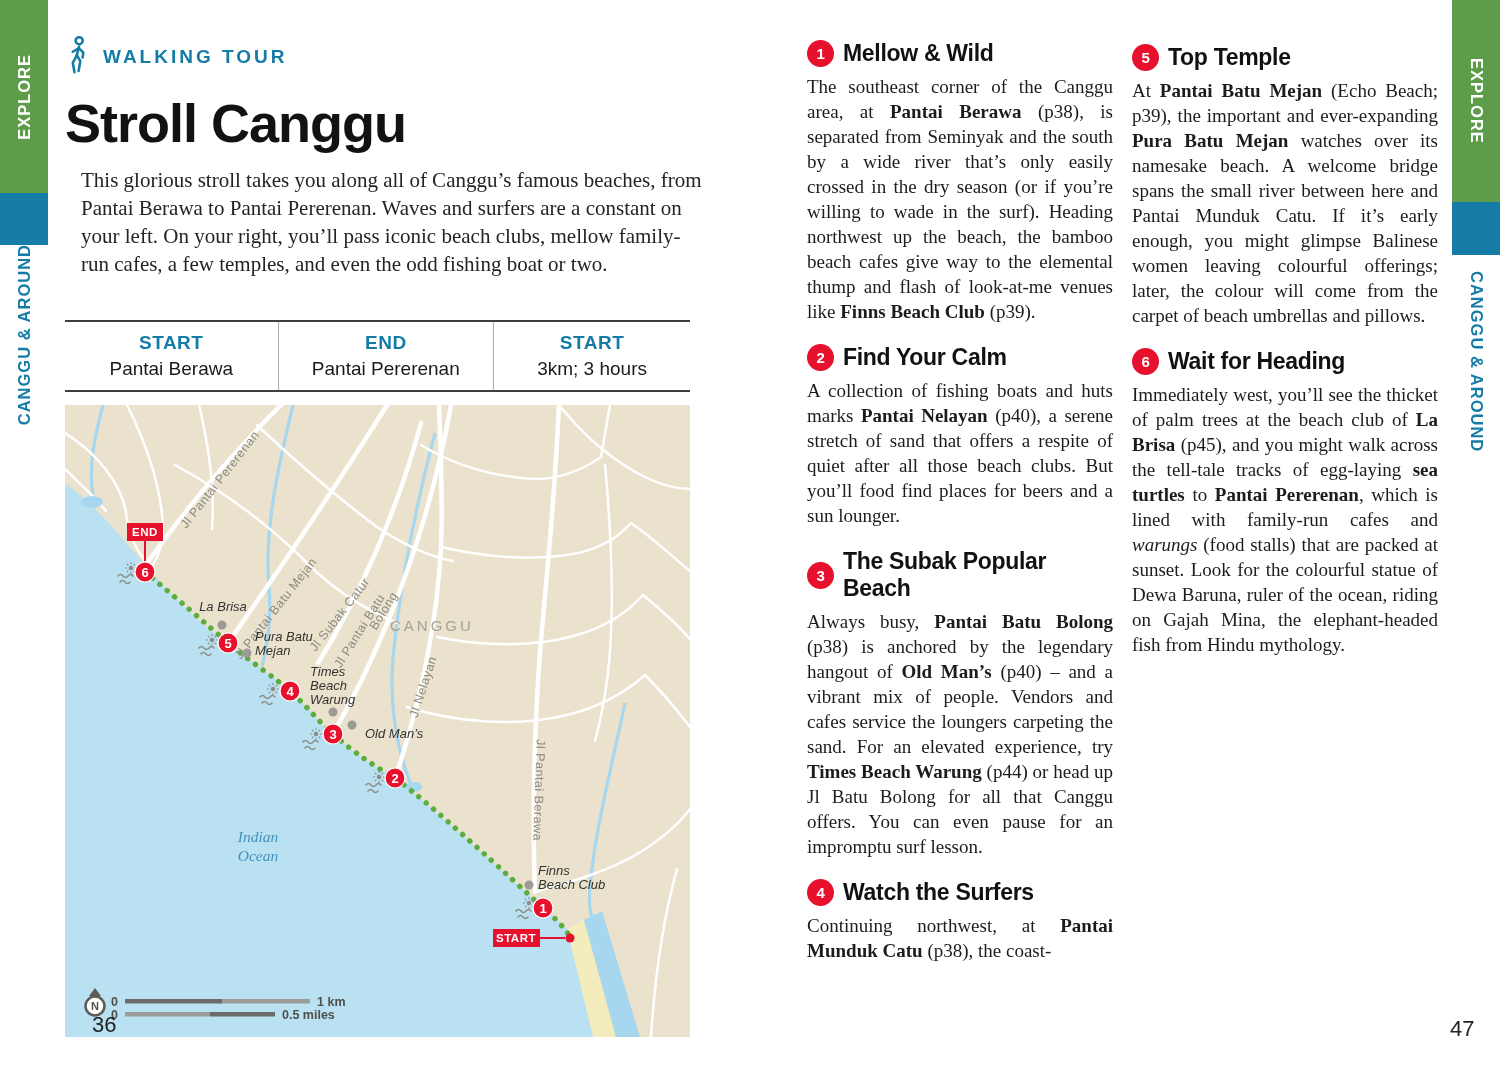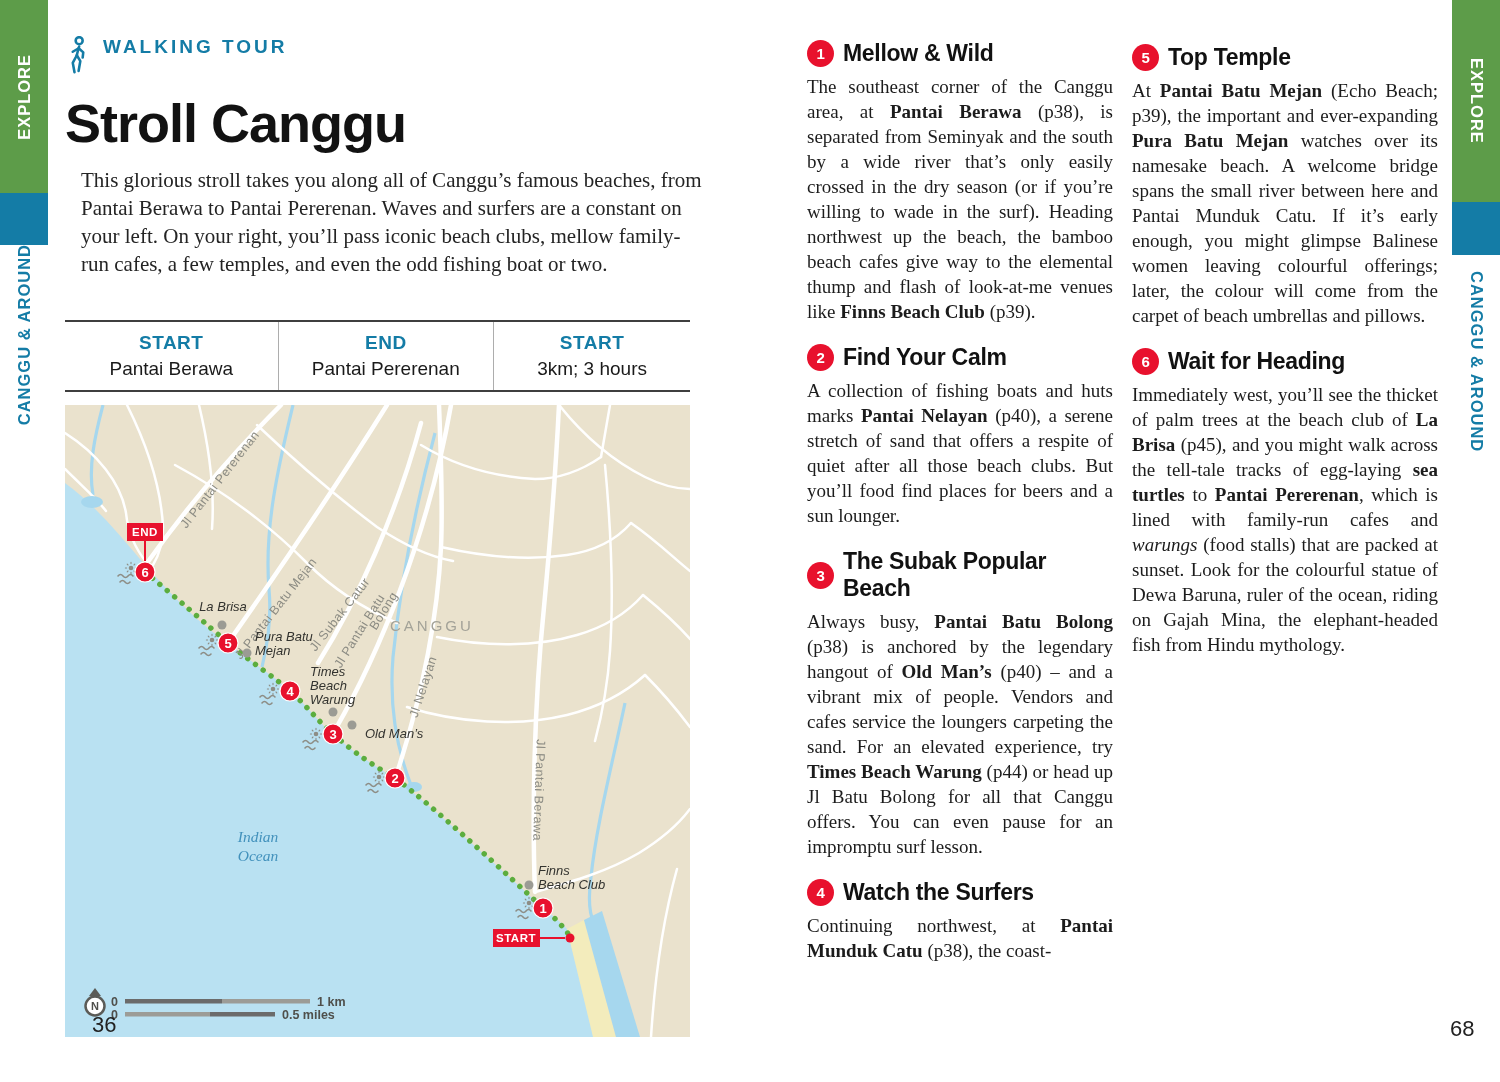--- a/index.html
+++ b/index.html
@@ -16,21 +16,21 @@
   .vbar.green{background:var(--brand-green)}
   .vbar.teal{background:var(--accent-teal)}
   .vtext{font-weight:bold;font-size:16.5px;letter-spacing:1px;white-space:nowrap}
   .vtext.up{writing-mode:vertical-rl;transform:rotate(180deg)}
   .vtext.down{writing-mode:vertical-rl}
   .vtext.white{color:#fff}
   .vtext.teal{color:var(--accent-teal)}
   .vsection{position:absolute;display:flex;align-items:center;justify-content:center;width:48px}
   
   #page-left{position:absolute;left:65px;top:0;width:625px;height:1082px}
-  .kicker{position:absolute;left:0;top:36px;display:flex;align-items:flex-start;gap:12px}
+  .kicker{position:absolute;left:0;top:36px;display:flex;align-items:center;gap:12px}
   .kicker .ktext{color:var(--accent-teal);font-weight:bold;font-size:19px;letter-spacing:3px}
   .title{position:absolute;left:0;top:92px;font-size:54px;font-weight:bold;letter-spacing:-1px;color:#121212}
   .intro{position:absolute;left:16px;top:166px;width:625px;font-family:"Liberation Serif",serif;
          font-size:21px;line-height:28px;color:#242424}
   .facts{position:absolute;left:0;top:320px;width:625px;height:72px;display:flex;
          border-top:2.5px solid #3f3f3f;border-bottom:2.5px solid #3f3f3f}
   .fact{display:flex;flex-direction:column;align-items:center;justify-content:center;gap:4px}
   .fact+.fact{border-left:1.5px solid #adadad}
   .fact .flabel{color:var(--accent-teal);font-weight:bold;font-size:19px;letter-spacing:.5px}
   .fact .fvalue{font-size:19px;color:#1a1a1a}
@@ -310,14 +310,14 @@
   <section class="tour-section">
     <h3 class="sec-head">
       <span class="numball">6</span>
       <span class="sec-title">Wait for Heading</span>
     </h3>
     <p class="body"><span>Immediately west, you’ll see the thicket of palm trees at the beach club of </span><b>La Brisa</b><span> (p45), and you might walk across the tell-tale tracks of egg-laying </span><b>sea turtles</b><span> to </span><b>Pantai Pererenan</b><span>, which is lined with family-run cafes and </span><i>warungs</i><span> (food stalls) that are packed at sunset. Look for the colourful statue of Dewa Baruna, ruler of the ocean, riding on Gajah Mina, the elephant-headed fish from Hindu mythology.</span></p>
   </section>
 </div>
 
   <div class="pagenum" id="pn-left">36</div>
-  <div class="pagenum" id="pn-right">68</div>
+  <div class="pagenum" id="pn-right">47</div>
 </div>
 
 </body></html>

